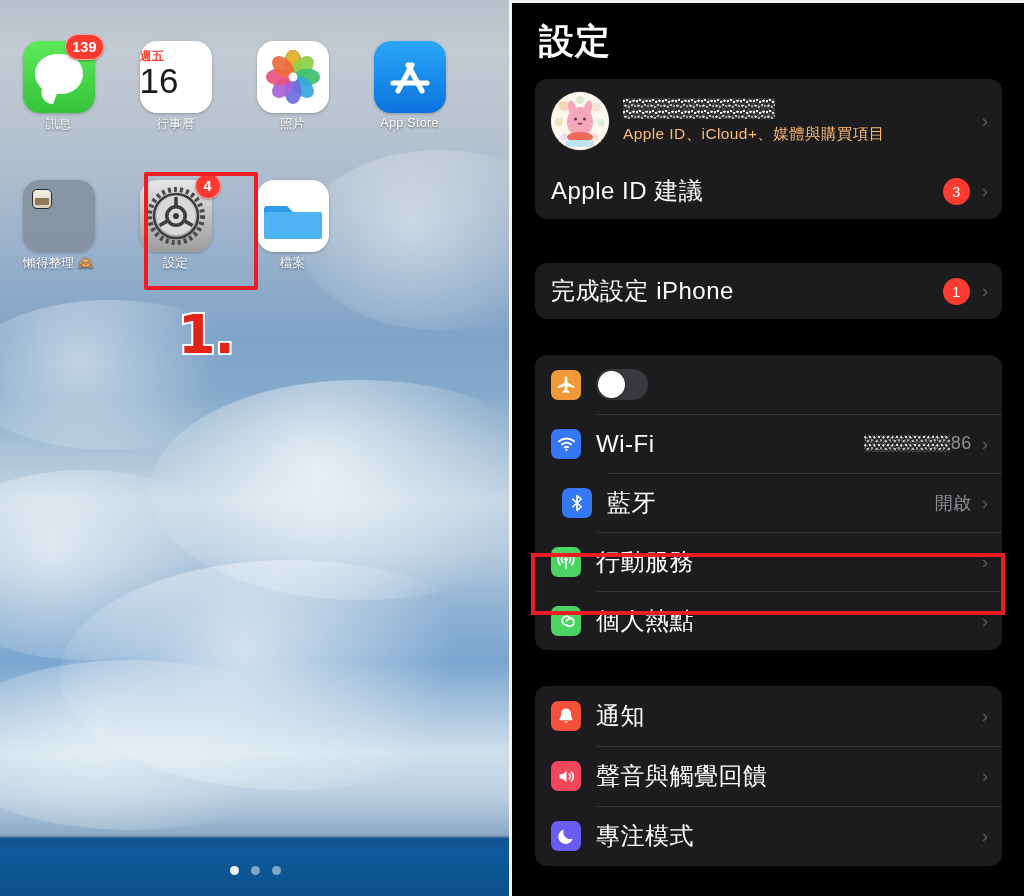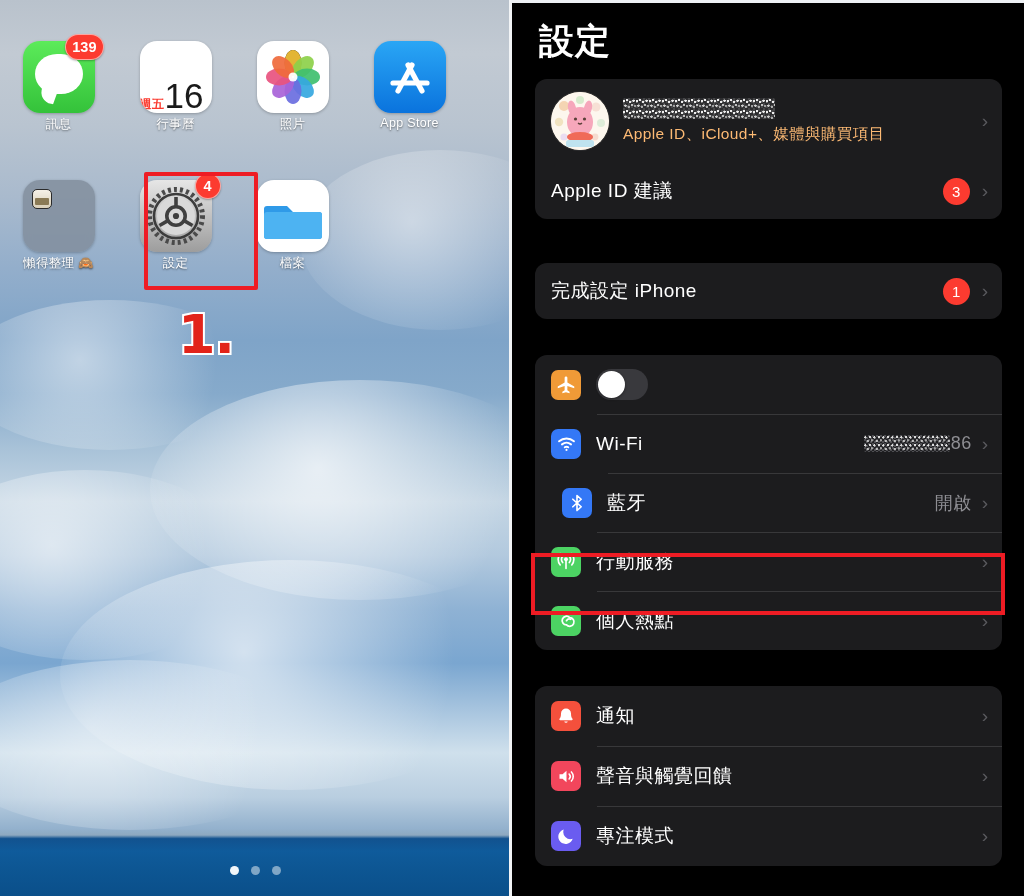--- a/index.html
+++ b/index.html
@@ -62,21 +62,21 @@
            box-shadow:0 1px 2px rgba(0,0,0,.3); }
 
   
   .ic-messages { background:linear-gradient(180deg,#5ceb5a,#34c23a); }
   .bubble { position:absolute; left:12px; top:13px; width:48px; height:40px;
             background:#fff; border-radius:22px/20px; }
   .bubble:after { content:""; position:absolute; left:5px; bottom:-9px; width:16px;
             height:16px; background:#fff; border-radius:0 0 0 14px;
             transform:rotate(12deg) skewX(-8deg); }
   
-  .ic-cal { background:#fff; display:flex; flex-direction:row; align-items:flex-end; }
+  .ic-cal { background:#fff; display:flex; flex-direction:column; align-items:flex-start; }
   .cal-top { font-size:12px; color:#fb3b30; font-weight:700; margin-top:7px; letter-spacing:.5px;}
   .cal-day { font-size:35px; color:#1a1a1a; font-weight:300; line-height:34px; margin-top:-1px;}
   
   .ic-photos { background:#fff; }
   
   .ic-appstore { background:linear-gradient(180deg,#2aa6f5,#0a73dd); }
   
   .ic-folder { background:rgba(128,140,155,.82); backdrop-filter:blur(4px); }
   .mini { position:absolute; left:9px; top:9px; width:20px; height:20px;
           border-radius:5px; background:linear-gradient(180deg,#f5f1e7,#d9cfb8);
@@ -108,21 +108,21 @@
              letter-spacing:1px; }
 
   .group { margin:0 22px; background:#1c1c1e; border-radius:12px; overflow:hidden; }
   .row { display:flex; align-items:center; min-height:52px; padding:0 14px 0 16px;
          position:relative; }
   .row + .row:before { content:""; position:absolute; left:62px; right:0; top:0;
                        height:1px; background:#38383a; }
   .row-icon { width:30px; height:30px; border-radius:7px; flex:0 0 30px;
               margin-right:15px; position:relative; display:flex;
               align-items:center; justify-content:center; }
-  .row-label { color:#fff; font-size:19px; flex:1; letter-spacing:.5px; }
+  .row-label { color:#fff; font-size:24px; flex:1; letter-spacing:.5px; }
   .row-value { color:#8e8e93; font-size:18px; margin-right:8px; letter-spacing:.5px; }
   .chev { color:#5a5a5e; font-size:19px; font-weight:400; margin-left:2px; }
   .r-badge { min-width:27px; height:27px; border-radius:14px; background:#fc3b30;
              color:#fff; font-size:15px; display:flex; align-items:center;
              justify-content:center; margin-right:10px; padding:0 6px; }
 
   
   .acct-row { display:flex; align-items:center; padding:13px 14px 13px 16px; position:relative; }
   .avatar { width:58px; height:58px; border-radius:50%; flex:0 0 58px; margin-right:14px;
             background:radial-gradient(circle at 50% 55%, #fdf6ec 0%, #f7ecd9 70%, #efe0c6 100%);

